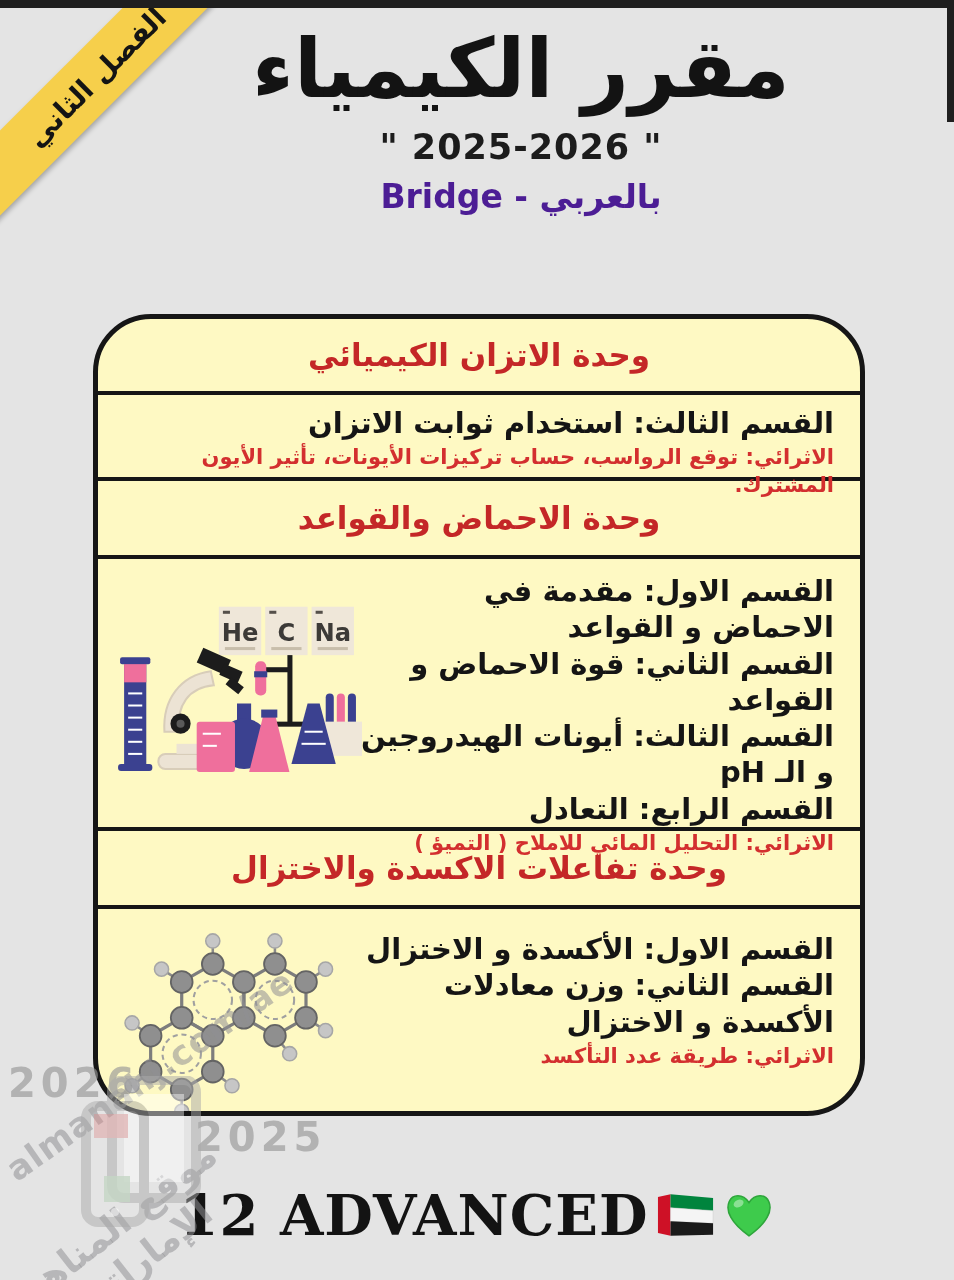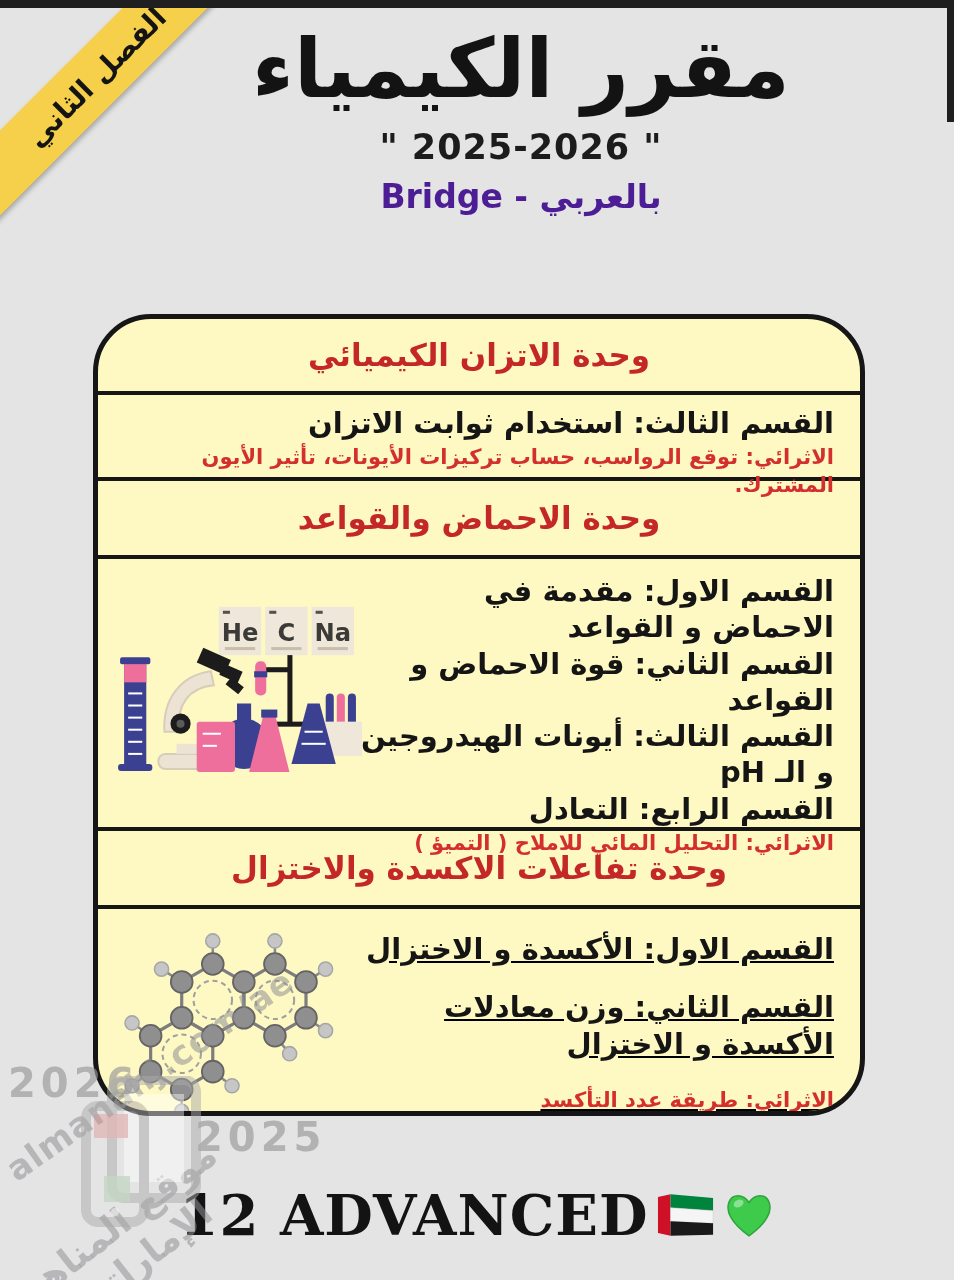--- a/index.html
+++ b/index.html
@@ -46,21 +46,21 @@
   .r1{height:76px;} .r2{height:78px;} .r3{height:78px;}
   .body1{height:86px;padding:10px 26px 6px;text-align:right;direction:rtl;}
   .body2{
     height:272px;position:relative;direction:rtl;text-align:right;
     padding:14px 26px 12px 255px;box-sizing:border-box;
     display:flex;flex-direction:column;justify-content:space-between;align-items:flex-start;
   }
   .body3{
     flex:1;position:relative;direction:rtl;text-align:right;
     padding:22px 26px 12px 265px;box-sizing:border-box;
-    display:flex;flex-direction:column;gap:22px;align-items:flex-start;border-bottom:none;text-decoration:underline;
+    display:flex;flex-direction:column;align-items:flex-start;border-bottom:none;
   }
   .section-line{font-size:29px;font-weight:bold;color:#151515;line-height:1.25;}
   .enrich-line{font-size:21px;font-weight:bold;color:#d32f2f;line-height:1.3;margin-top:3px;}
 
   .lab-illustration{position:absolute;left:12px;top:42px;width:252px;height:205px;}
   .molecule-illustration{position:absolute;left:20px;top:14px;width:228px;height:205px;}
 
   
   .footer{
     position:absolute;top:1182px;left:0;width:954px;z-index:2;

